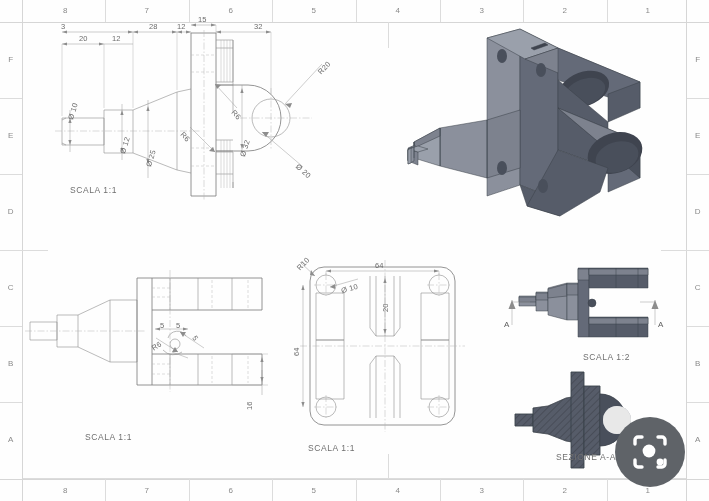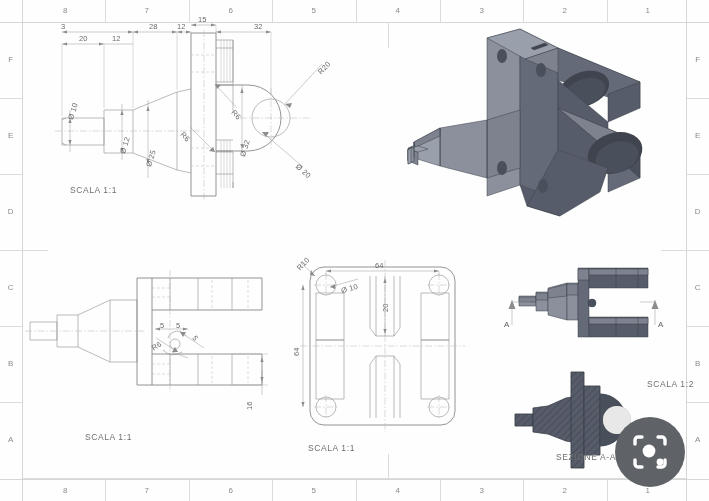--- a/index.html
+++ b/index.html
@@ -427,21 +427,21 @@
 
     <path class="dimln" d="M512,300 L512,325"></path>
     <path class="arrowhd" d="M512,300 l-3.5,9 h7 Z"></path>
     <path class="dimln" d="M655,300 L655,325"></path>
     <path class="arrowhd" d="M655,300 l-3.5,9 h7 Z"></path>
     <path class="dimln" d="M512,302 L530,302 M640,302 L655,302"></path>
   </svg>
 
   <div class="secmark" style="left:504px;top:320px;">A</div>
   <div class="secmark" style="left:658px;top:320px;">A</div>
-  <div class="scala" style="left:647px;top:352px;margin-top:27px;">SCALA 1:2</div>
+  <div class="scala" style="left:583px;top:352px;">SCALA 1:2</div>
 
   <svg class="iso" width="709" height="501">
     <defs>
       <pattern id="hatchpat" width="5" height="5" patternTransform="rotate(45)" patternUnits="userSpaceOnUse">
         <line x1="0" y1="0" x2="0" y2="5" stroke="#3b4049" stroke-width="1.1"></line>
       </pattern>
     </defs>
 
     <path class="e" fill="#565c69" d="M515,414 L533,414 L533,426 L515,426 Z"></path>
     <path class="e" fill="url(#hatchpat)" d="M515,414 L533,414 L533,426 L515,426 Z"></path>

